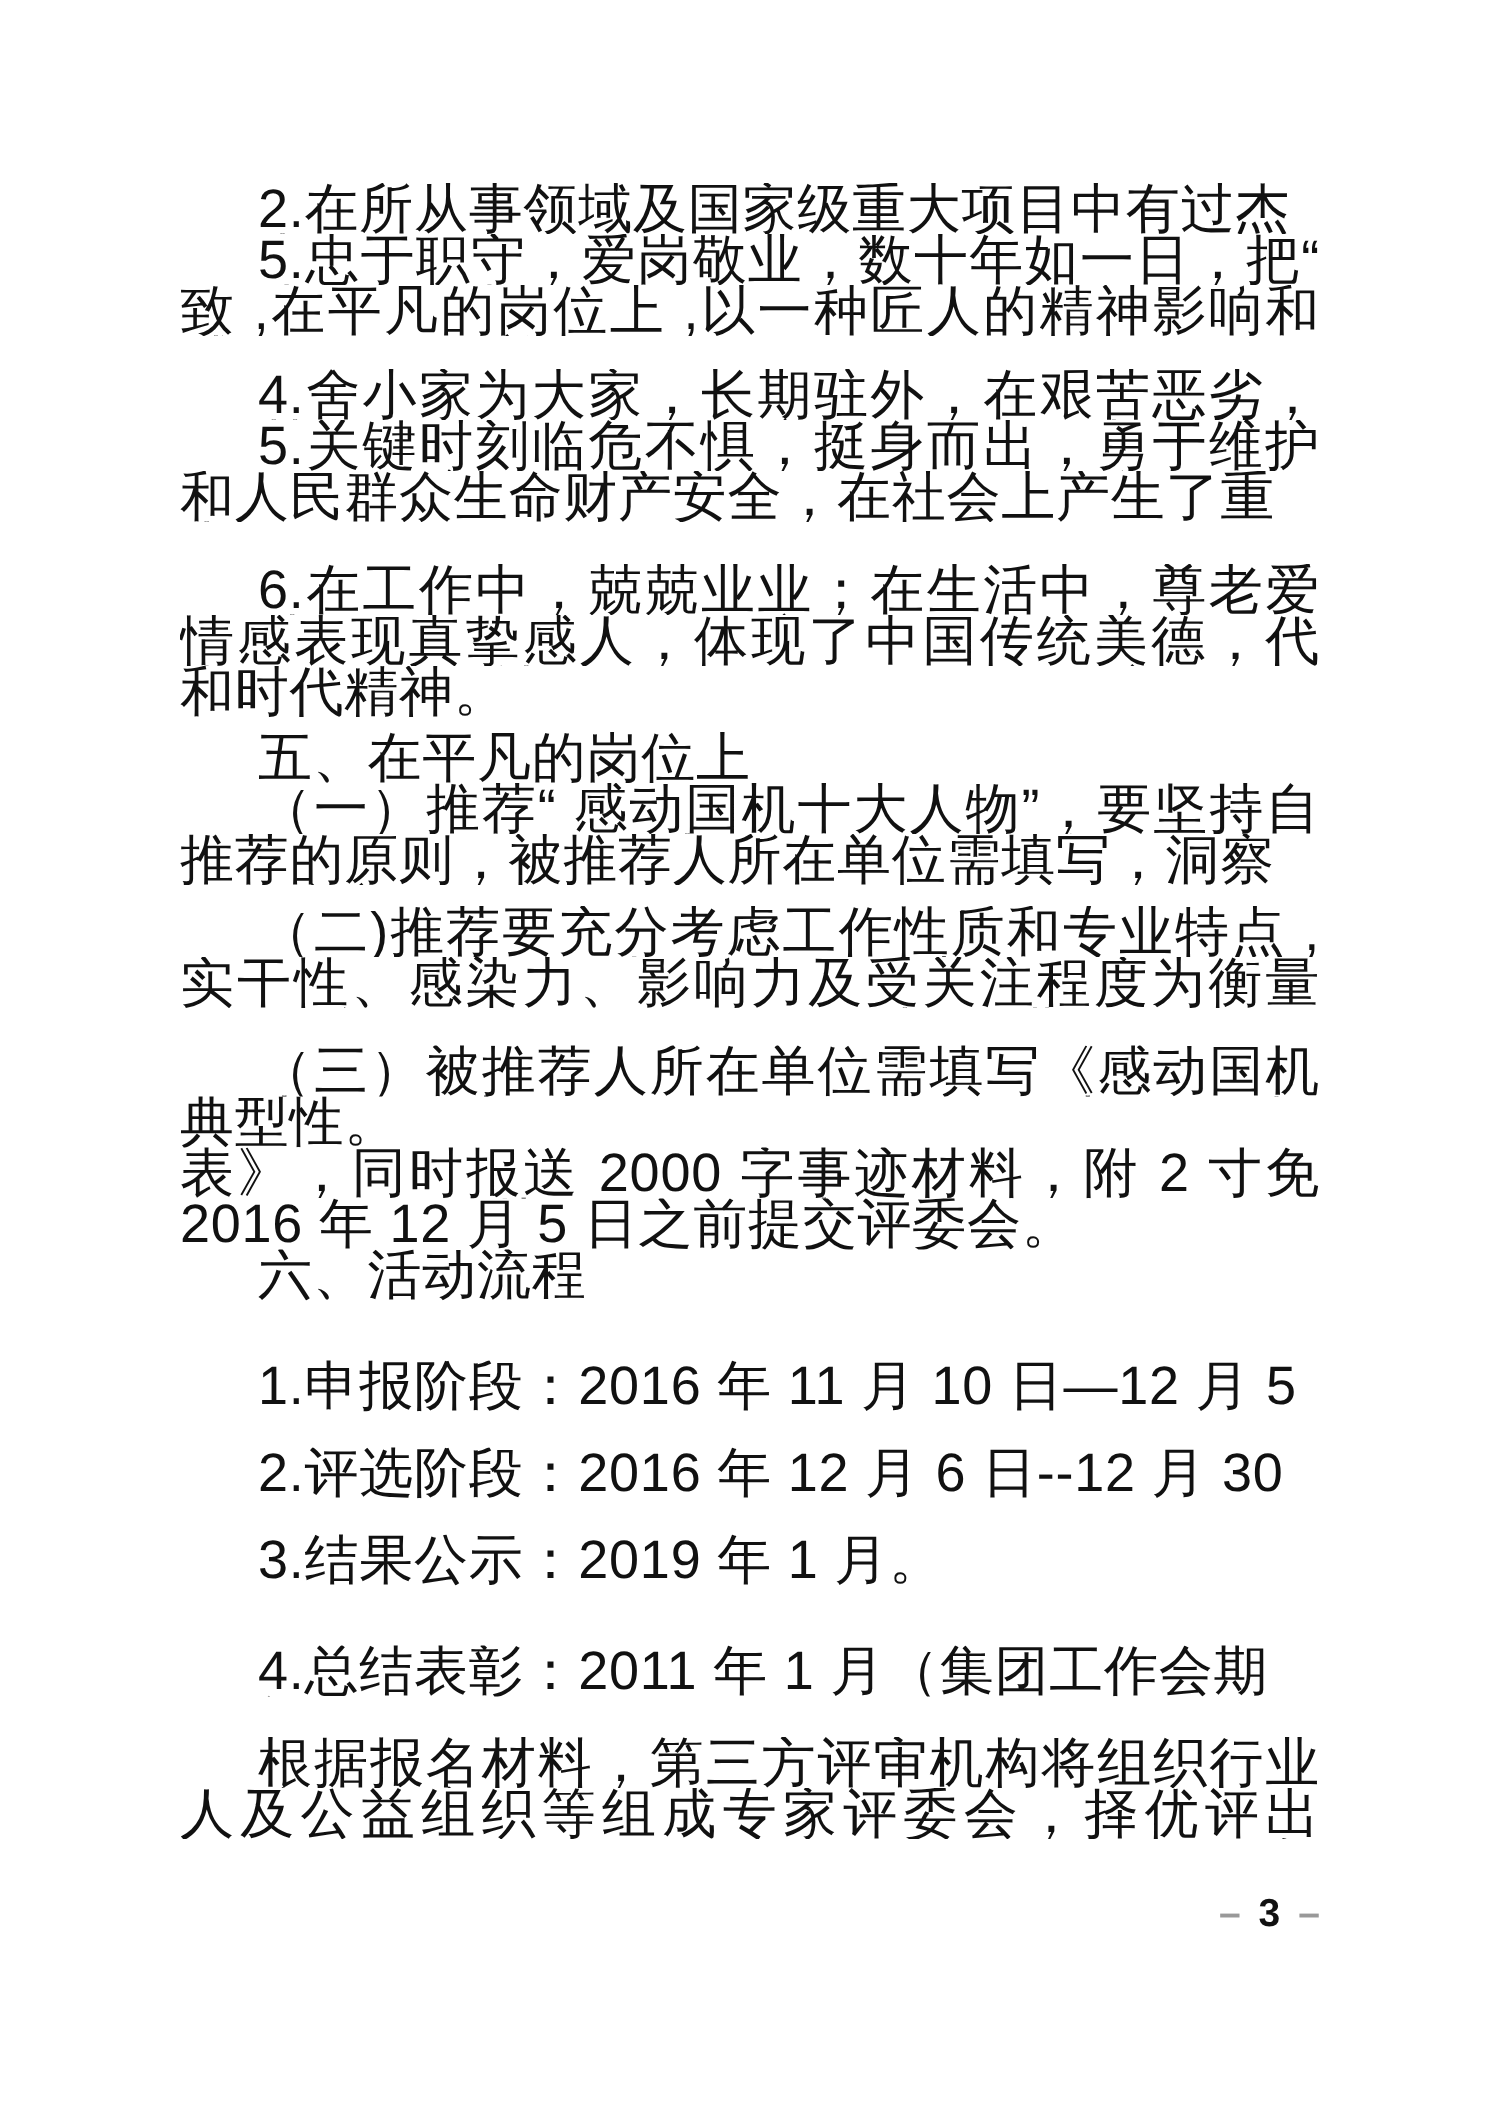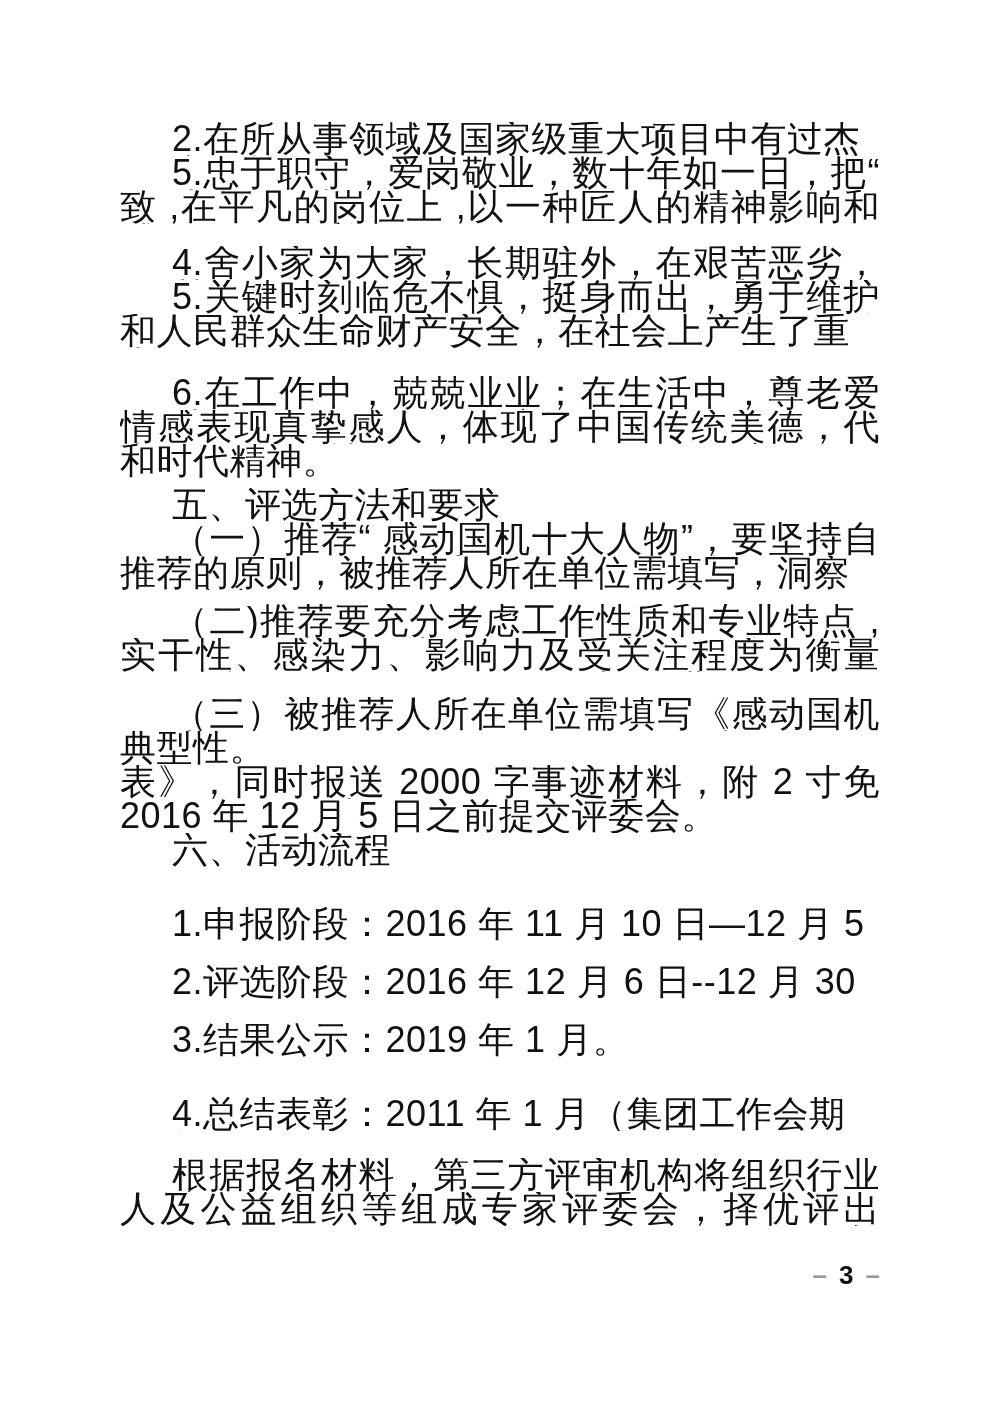--- a/index.html
+++ b/index.html
@@ -68,21 +68,21 @@
   <main class="doc">
     <div class="line indent">2.在所从事领域及国家级重大项目中有过杰出贡献。</div>
     <div class="line indent jfull">5.忠于职守，爱岗敬业，数十年如一日，把“ 小事” 做到极</div>
     <div class="line jfull">致 ,在平凡的岗位上 ,以一种匠人的精神影响和感动着周围的人。</div>
     <div class="line indent jfull gap22">4.舍小家为大家，长期驻外，在艰苦恶劣，甚至是安全都无</div>
     <div class="line indent jfull">5.关键时刻临危不惧，挺身而出，勇于维护国家、集体利益</div>
     <div class="line">和人民群众生命财产安全，在社会上产生了重大影响。</div>
     <div class="line indent jfull gap28">6.在工作中，兢兢业业；在生活中，尊老爱幼，热心公益，</div>
     <div class="line jfull">情感表现真挚感人，体现了中国传统美德，代表了社会发展方向</div>
     <div class="line">和时代精神。</div>
-    <div class="line indent gap10">五、评选方法和要求</div>
+    <div class="line indent gap10">五、在平凡的岗位上</div>
     <div class="line indent jfull">（一）推荐“ 感动国机十大人物”，要坚持自下而上，逐级</div>
     <div class="line">推荐的原则，被推荐人所在单位需填写，洞察人性之美。</div>
     <div class="line indent jfull gap14">（二)推荐要充分考虑工作性质和专业特点 ,坚持以思想性、</div>
     <div class="line jfull">实干性、感染力、影响力及受关注程度为衡量标准 ,确保先进性、</div>
     <div class="line indent jfull gap25">（三）被推荐人所在单位需填写《感动国机十大人物申报</div>
     <div class="line">典型性。</div>
     <div class="line jfull">表》，同时报送 2000 字事迹材料，附 2 寸免冠照片。电子版于</div>
     <div class="line">2016 年 12 月 5 日之前提交评委会。</div>
     <div class="line indent gap29">六、活动流程</div>
     <div class="line indent gap23">1.申报阶段：2016 年 11 月 10 日—12 月 5 日。</div>

